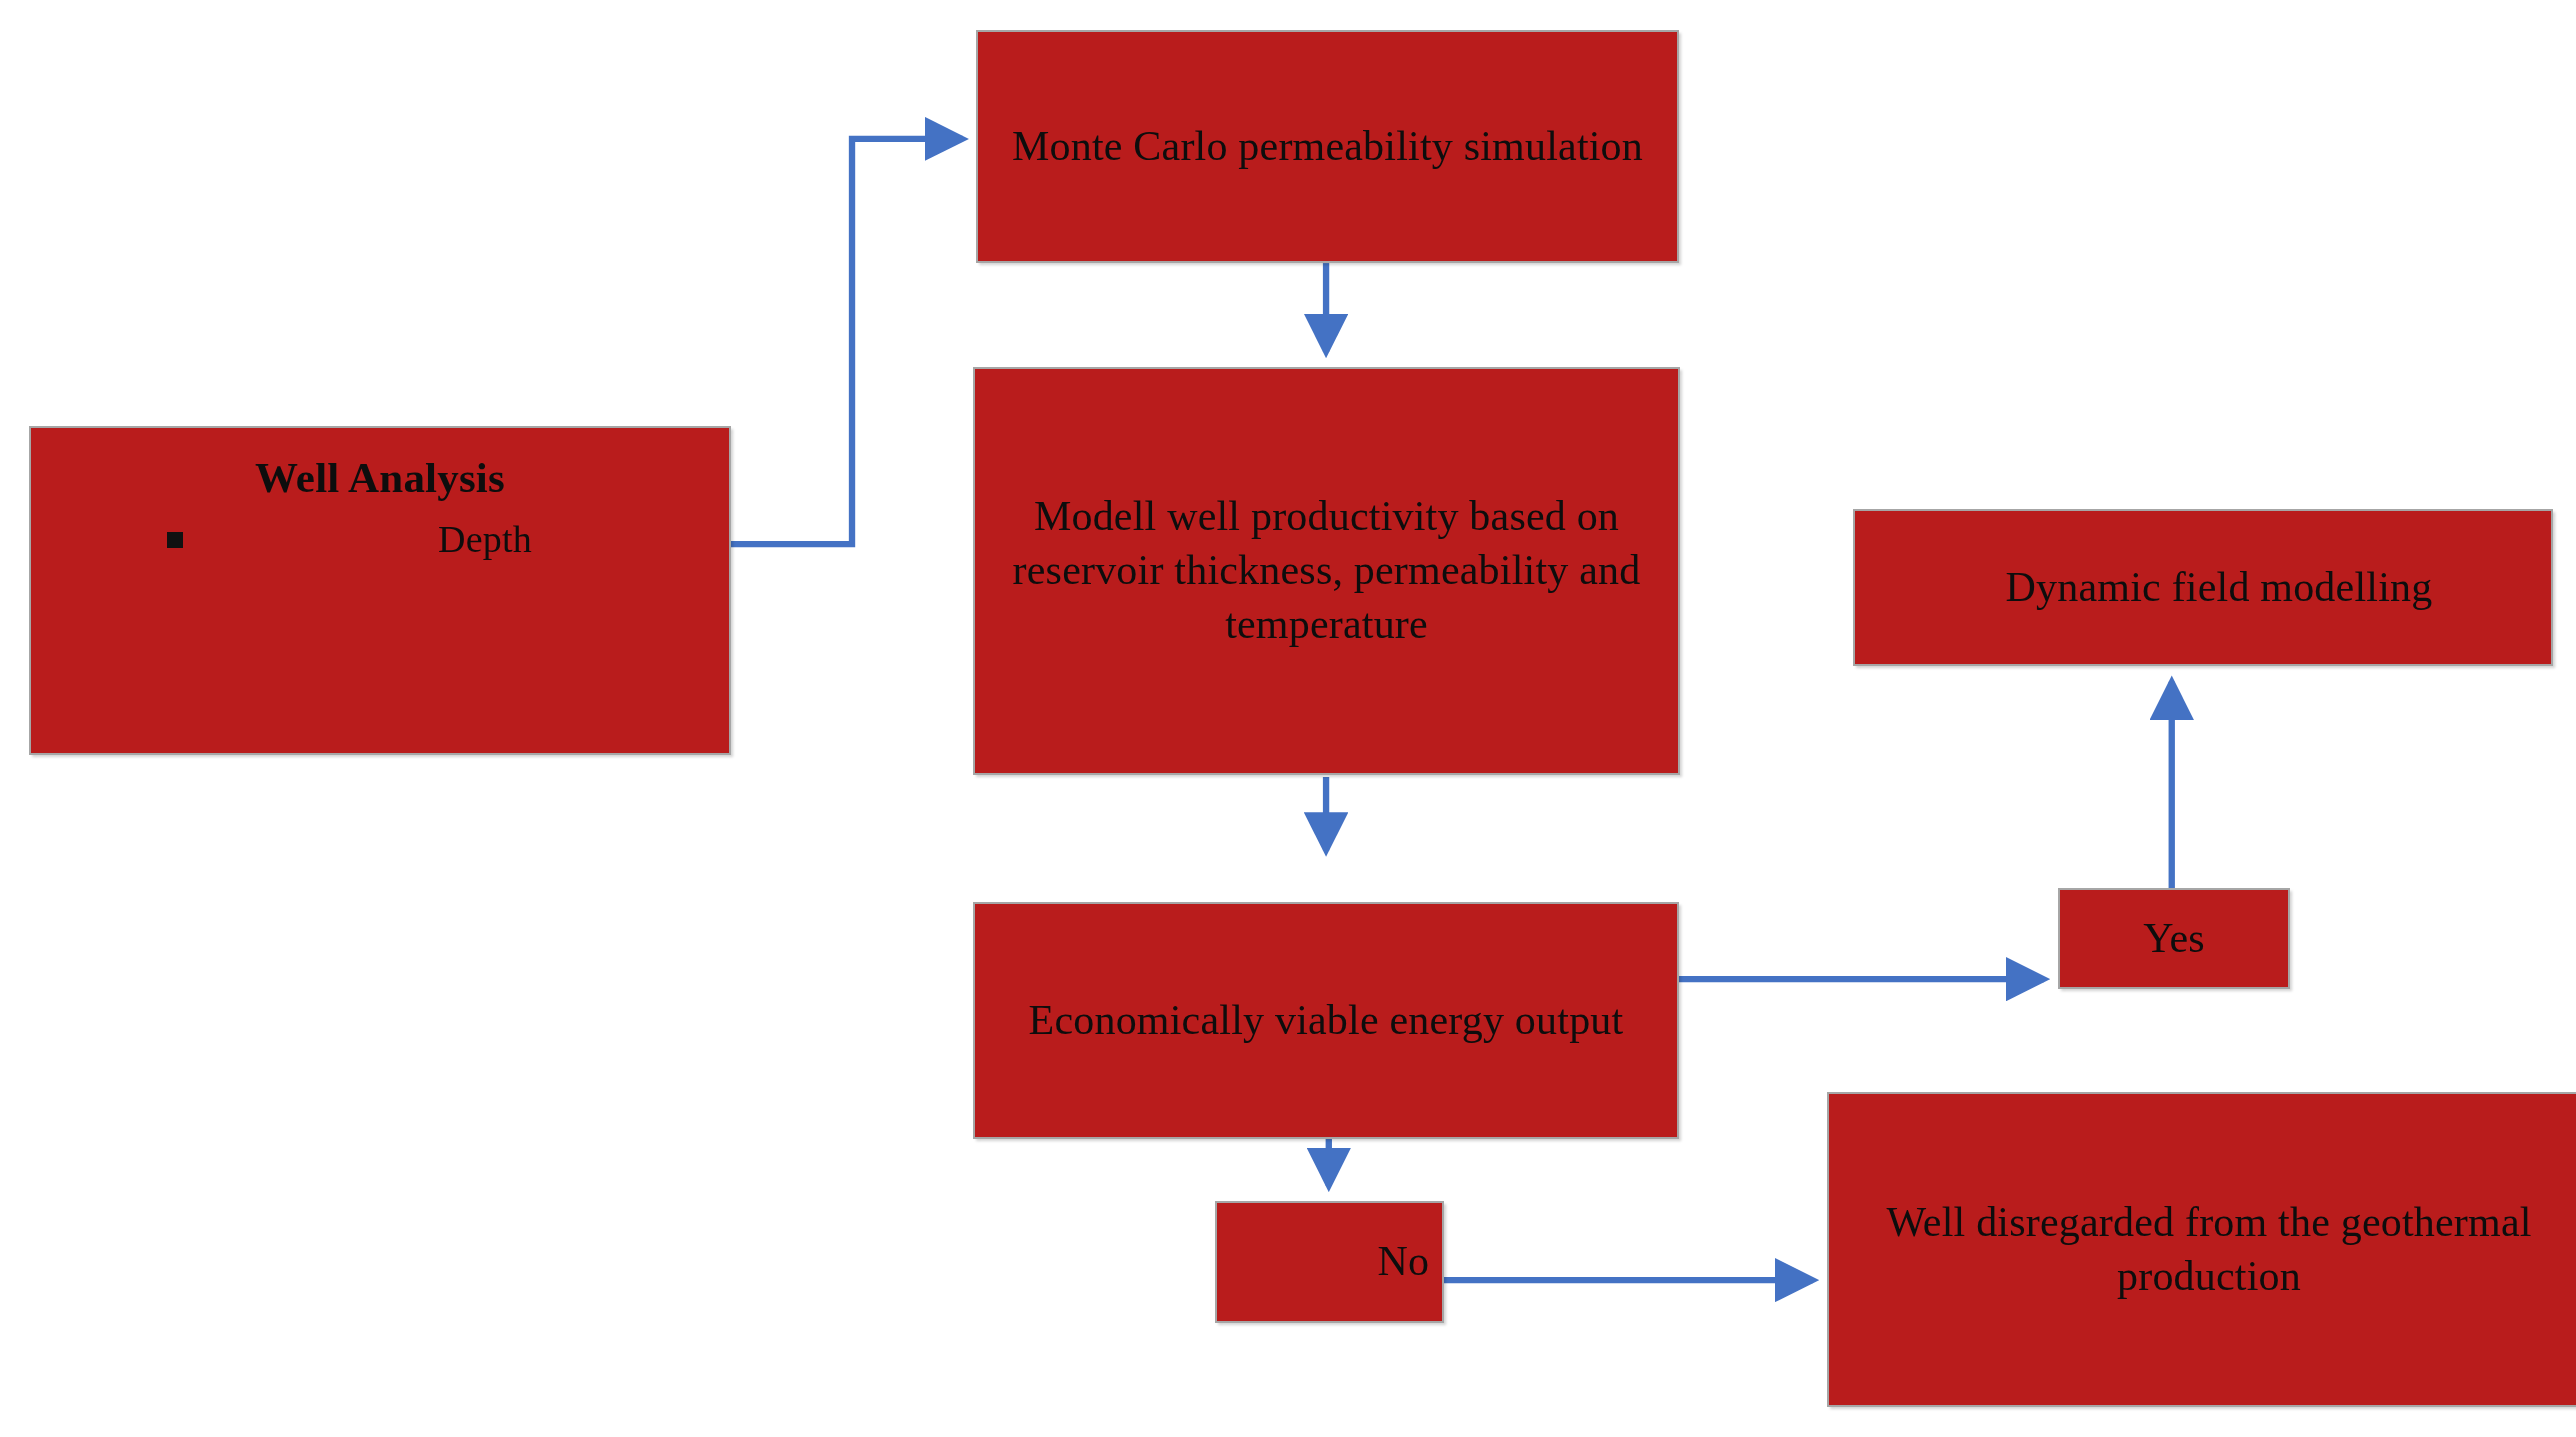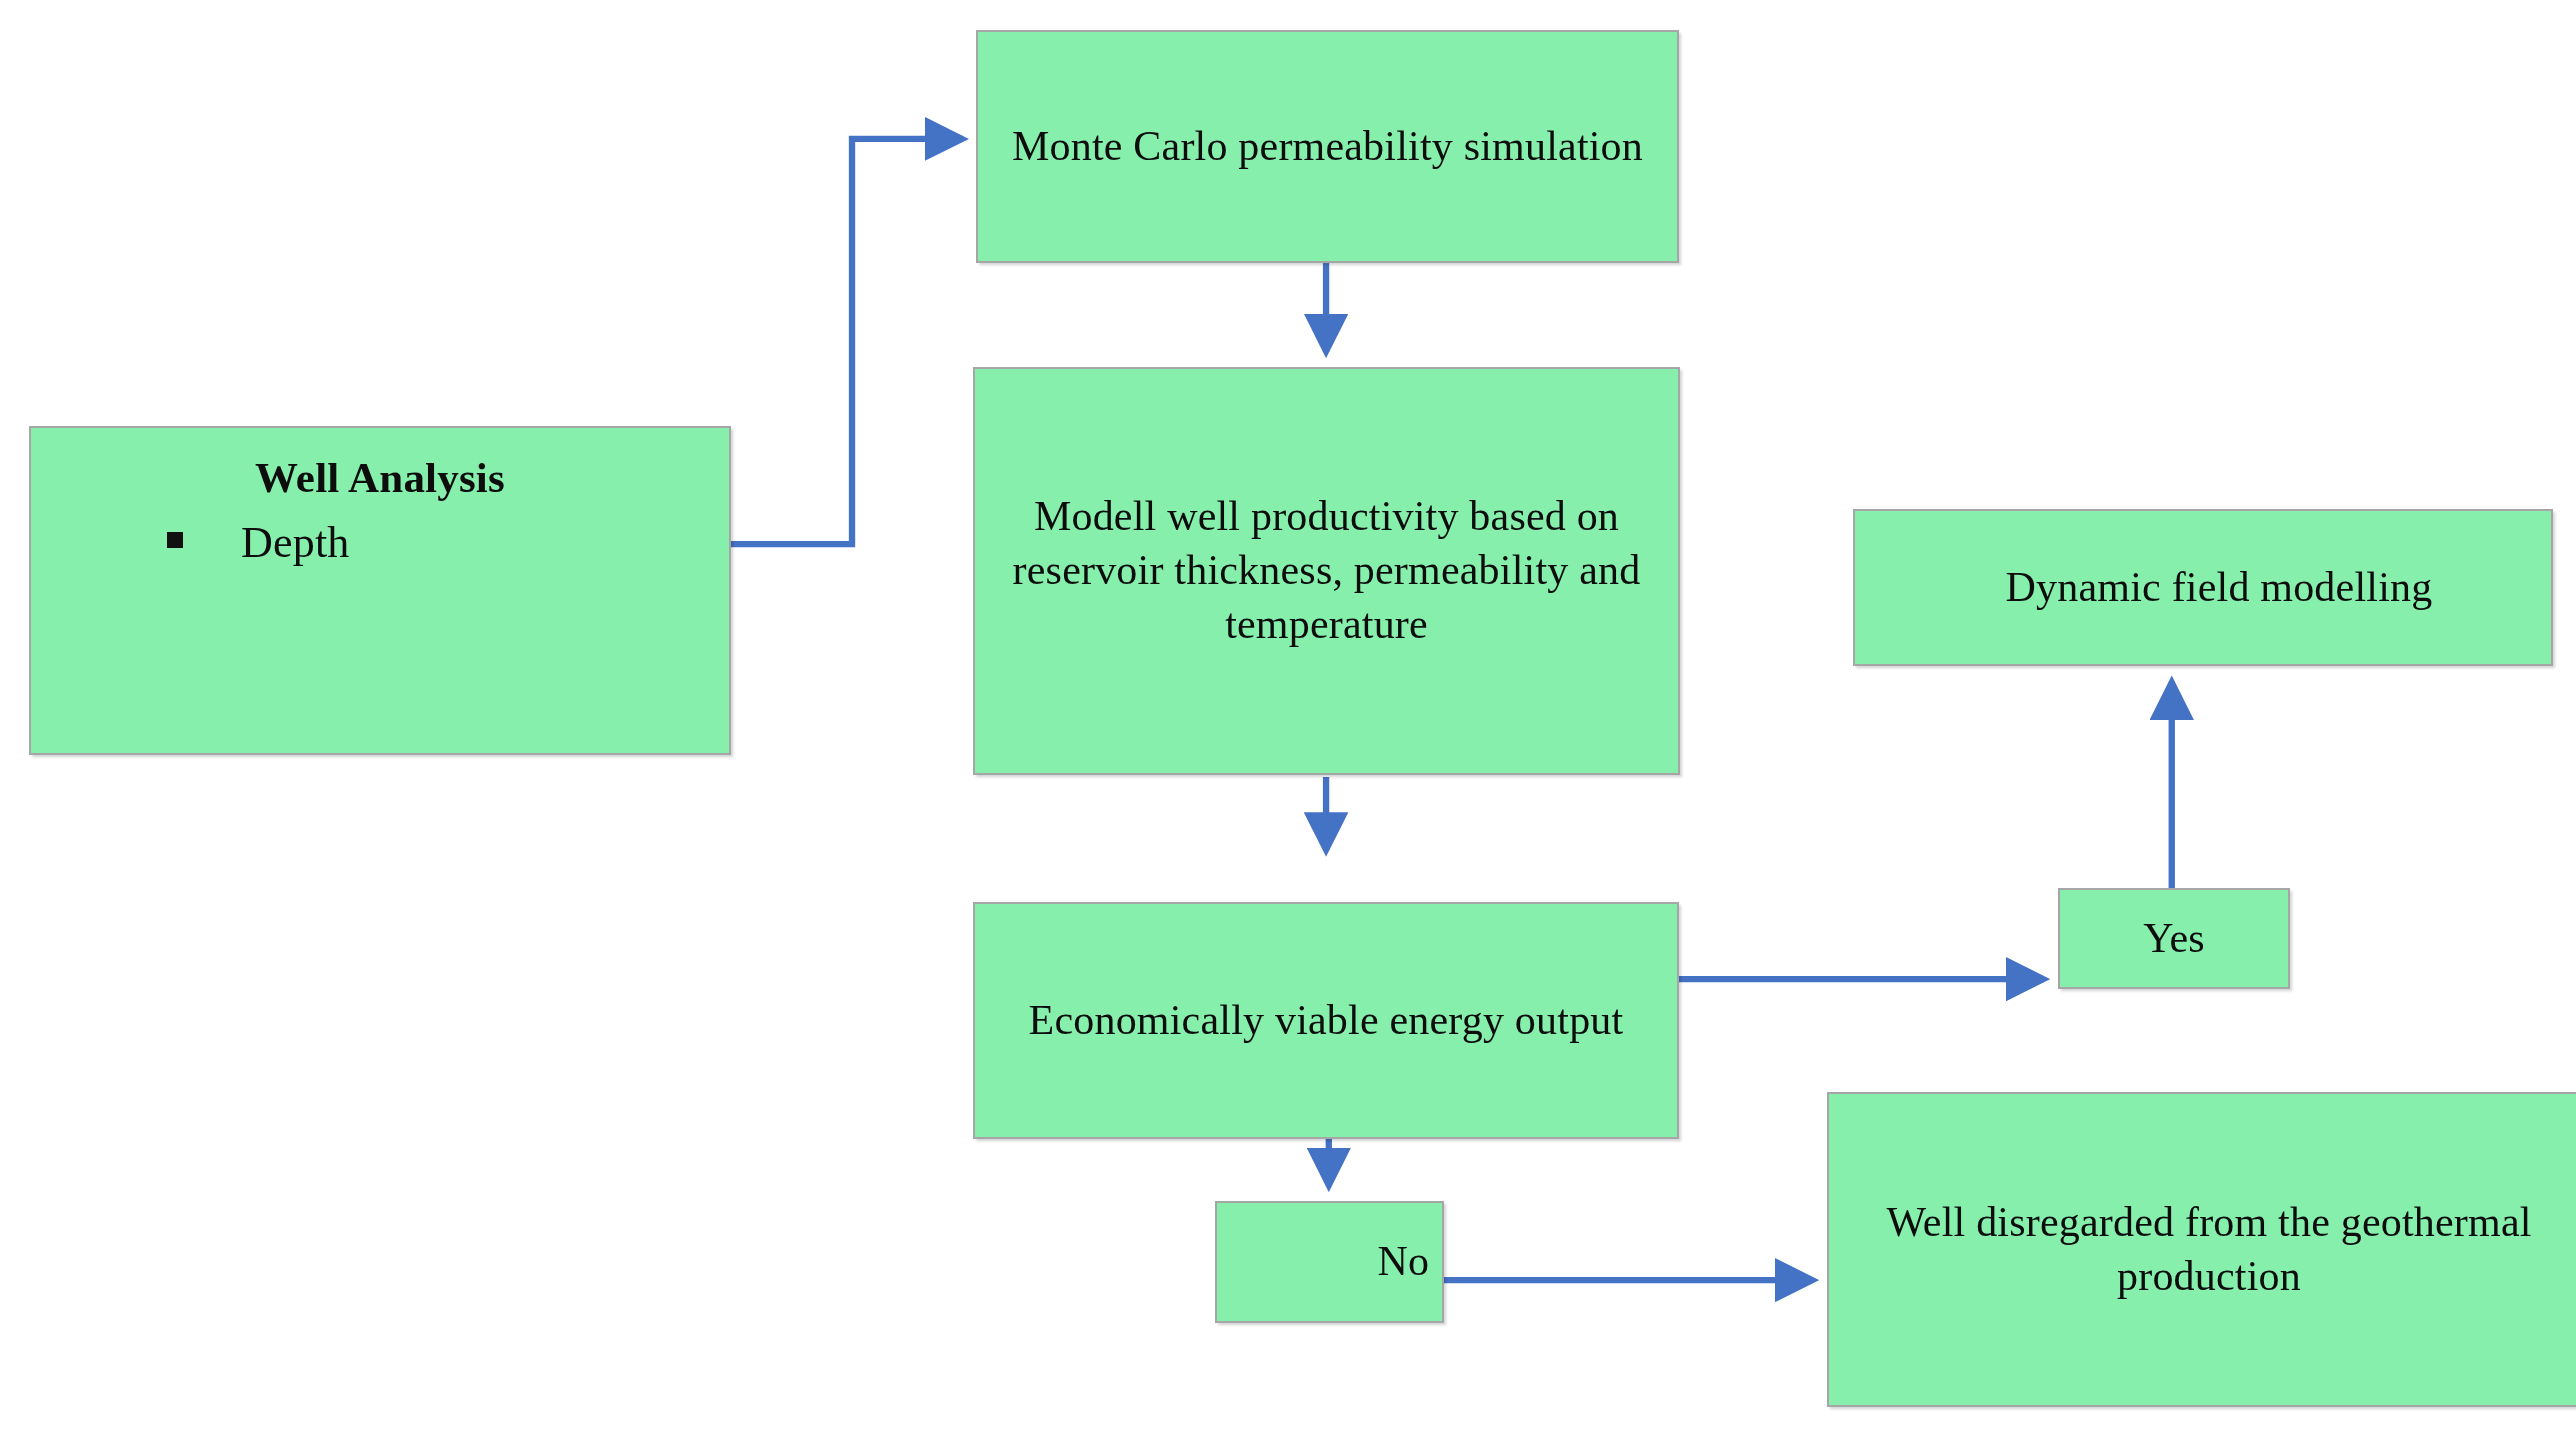--- a/index.html
+++ b/index.html
@@ -11,21 +11,21 @@
     position: relative;
     width: 2576px;
     height: 1438px;
     background: #ffffff;
     font-family: "Liberation Serif", "DejaVu Serif", serif;
     overflow: hidden;
   }
   .node {
     position: absolute;
     box-sizing: border-box;
-    background: #86efac;
+    background: #b91c1c;
     border: 2.7px solid #a6a6a6;
     box-shadow: 2.7px 2.7px 2.7px rgba(0,0,0,0.18);
     display: flex;
     flex-direction: column;
     align-items: center;
     justify-content: center;
     text-align: center;
     color: #0d0d0d;
     font-size: 42px;
     line-height: 1.28;
@@ -47,23 +47,24 @@
     font-family: Liberation Serif, serif;
   }
   .bullet-list {
     list-style: none;
     margin: 0;
     padding: 0 0 0 127px;
     text-align: left;
   }
   .bullet-list li {
     position: relative;
-    font-size: 44px;
+    font-size: 38px;
     line-height: 1.33;
     padding-left: 83px;
+    text-align: center;
   }
   .bullet-list li .sq {
     position: absolute;
     left: 9px;
     top: 18px;
     width: 16.3px;
     height: 16.3px;
     background: #111111;
   }
 

